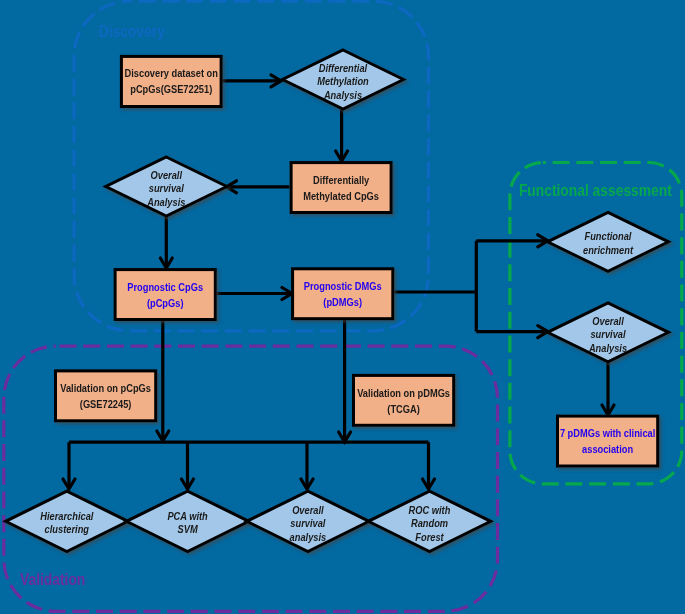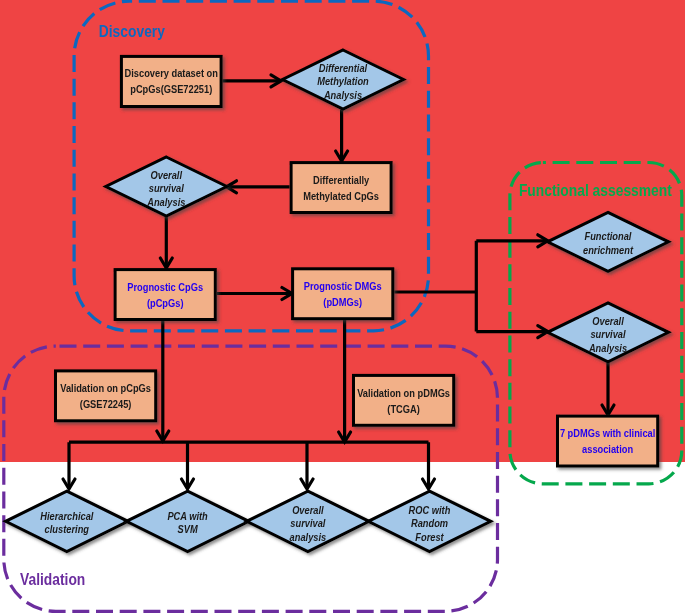--- a/index.html
+++ b/index.html
@@ -1,20 +1,20 @@
 <!DOCTYPE html>
 <html><head>
 <meta charset="utf-8">
 <title>Study workflow diagram</title>
 <style>
   html,body{margin:0;padding:0;background:#ffffff;
             -webkit-font-smoothing:antialiased;}
   body{width:685px;height:614px;overflow:hidden;
        font-family:"Liberation Sans",sans-serif;}
-  #stage{position:relative;width:685px;height:462px;background:#ef4444;}
+  #stage{position:relative;width:685px;height:614px;background:#0369a1;}
   svg#chart{display:block;position:absolute;left:0;top:0;}
   text{font-family:"Liberation Sans",sans-serif;font-weight:bold;
        will-change:transform;}
   .nodelabel{font-size:11.4px;}
   .nodelabel.ital{font-style:italic;}
   .grouplabel{font-size:17.4px;}
   .shp{stroke:#000;stroke-width:3;stroke-linejoin:miter;}
   .proc{fill:#f2b088;}
   .dec{fill:#a3c7e8;}
   .edge{stroke:#000;stroke-width:2.6;fill:none;stroke-linecap:butt;}

